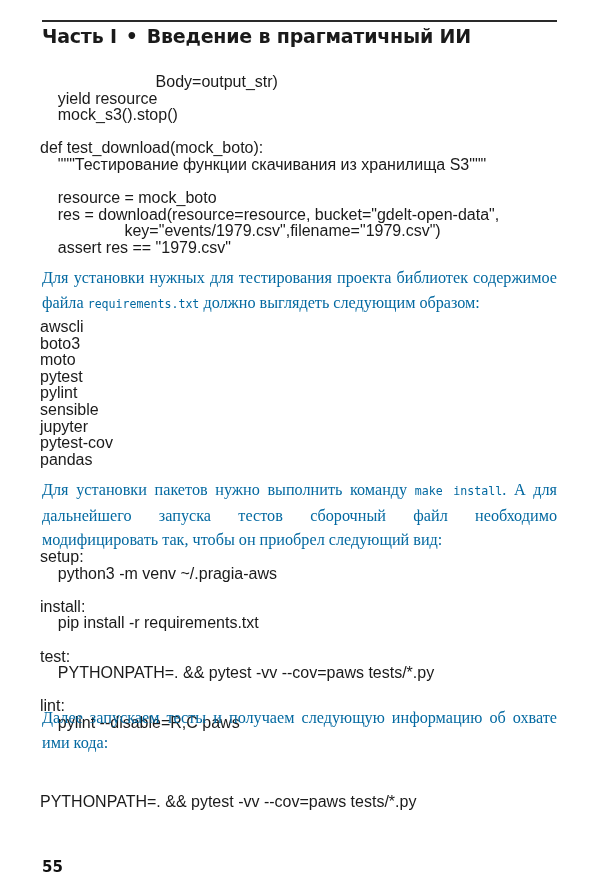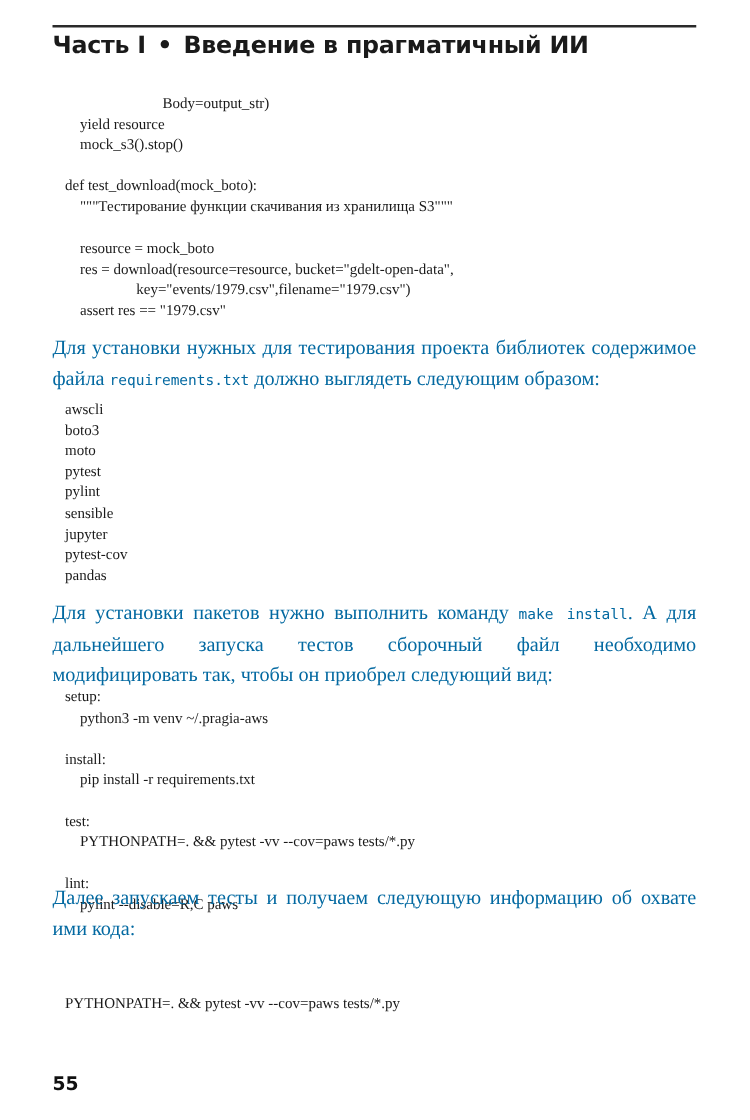--- a/index.html
+++ b/index.html
@@ -32,23 +32,23 @@
       color: #1a1a1a;
       white-space: nowrap;
       letter-spacing: -0.2px;
     }
     .running-head .bullet {
       display: inline-block;
       margin: 0 9px;
     }
     .code {
       position: absolute;
-      left: 52px;
-      font-family: Liberation Serif, serif;
-      font-size: 12px;
+      left: 40px;
+      font-family: Liberation Sans, sans-serif;
+      font-size: 16px;
       line-height: 16.6px;
       white-space: pre;
       color: #1a1a1a;
       margin: 0;
     }
     .code .line {
       display: block;
       height: 16.6px;
     }
     .prose {

